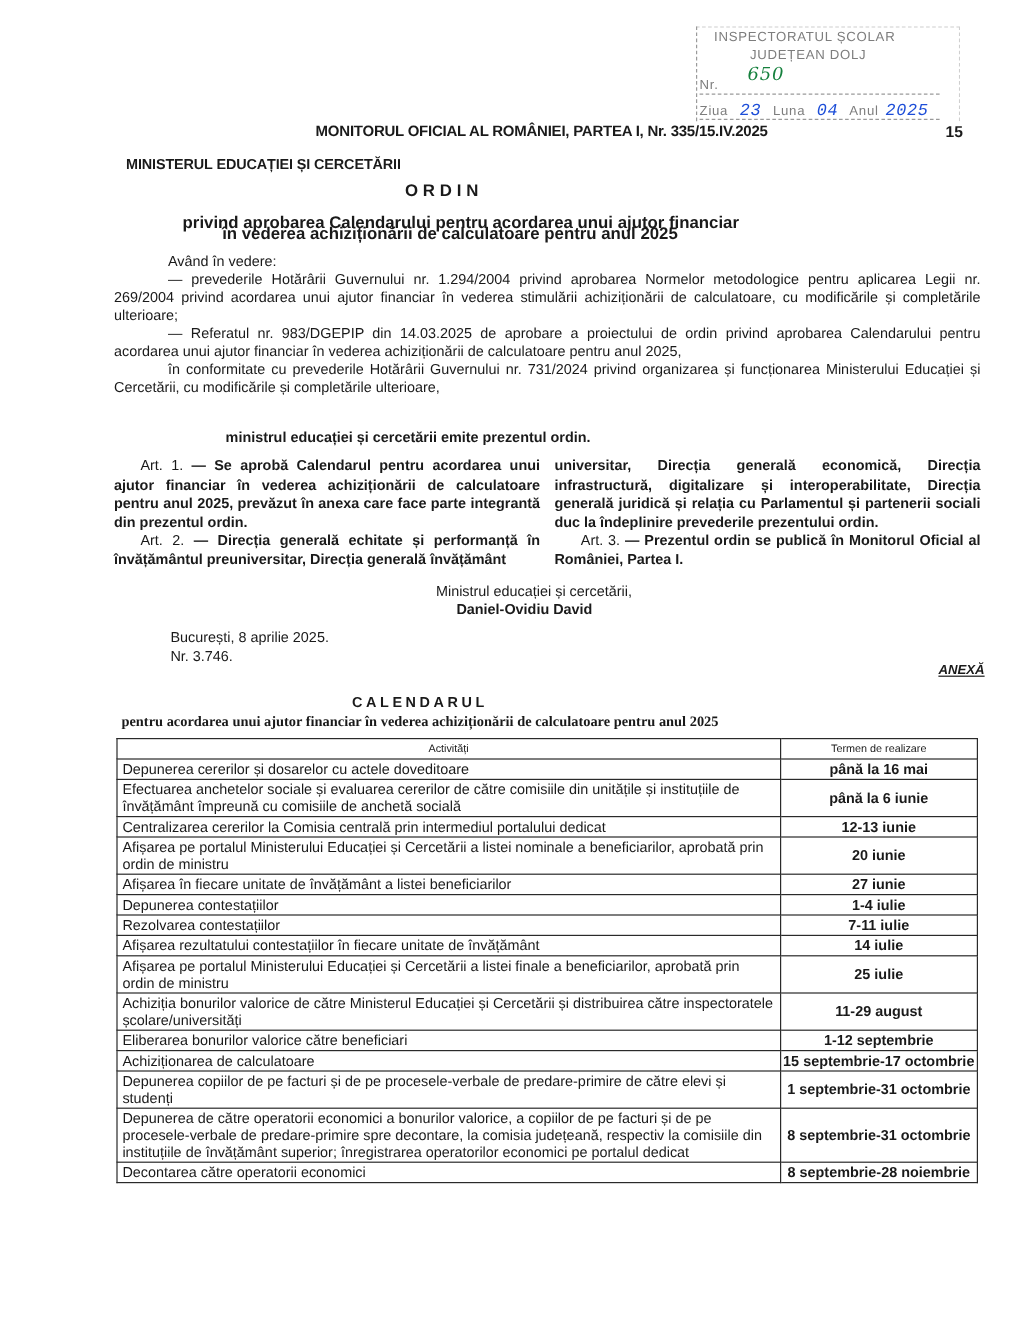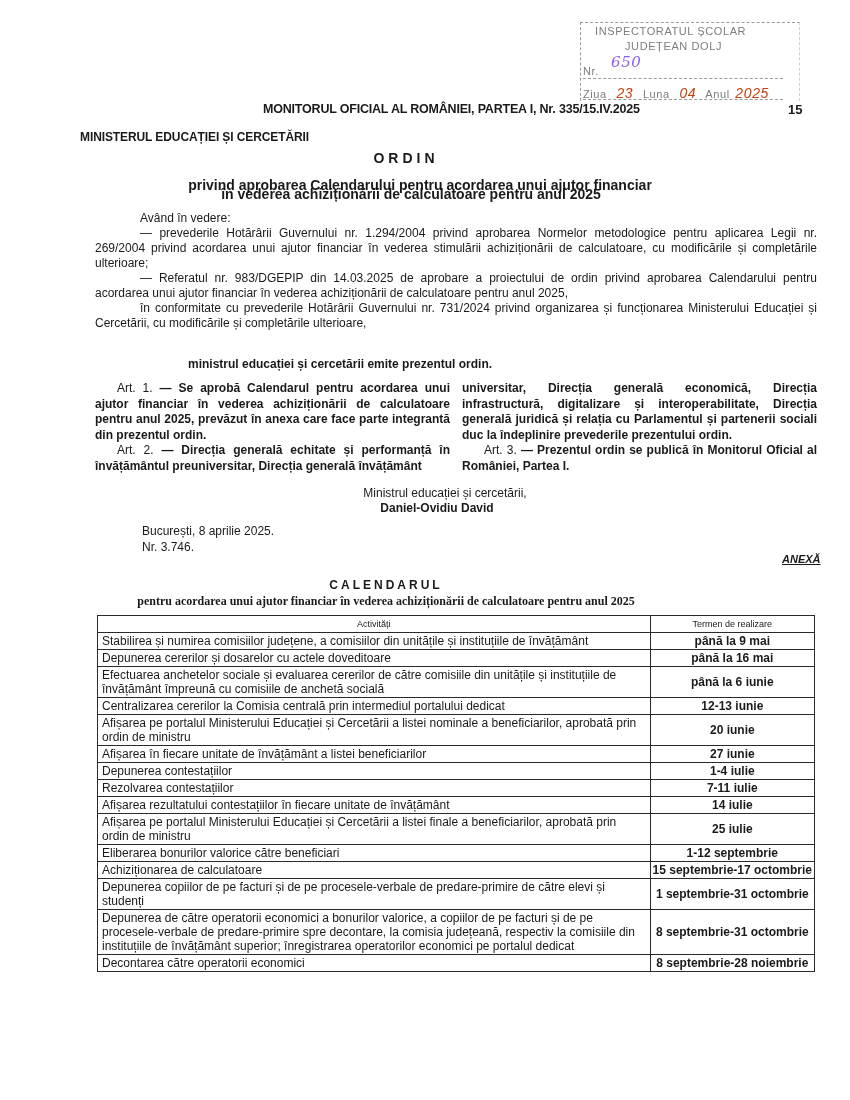--- a/index.html
+++ b/index.html
@@ -10,27 +10,27 @@
   .abs { position: absolute; }
   
   .stamp {
     left: 580px; top: 22px; width: 218px; height: 78px;
     border-left: 1px dashed #9a9a9a; border-top: 1px dashed #9a9a9a; border-right: 1px dashed #cfcfcf;
     color: #7d7d7d; font-size: 11px; letter-spacing: 0.6px;
   }
   .stamp .l1 { position: absolute; left: 14px; top: 2px; }
   .stamp .l2 { position: absolute; left: 44px; top: 17px; text-align: right; }
   .stamp .nr { position: absolute; left: 2px; top: 42px; width: 200px; border-bottom: 1px dashed #9a9a9a; height: 13px; }
-  .stamp .nr-val { position: absolute; left: 28px; top: -12px; font-family: "DejaVu Serif", serif; font-style: italic; font-size: 15px; color: #8b5cf6; }
+  .stamp .nr-val { position: absolute; left: 40px; top: -12px; font-family: "DejaVu Serif", serif; font-style: italic; font-size: 15px; color: #15803d; }
   .stamp .zi { position: absolute; left: 2px; top: 62px; width: 200px; border-bottom: 1px dashed #9a9a9a; height: 14px; white-space: nowrap; }
-  .stamp .hand { font-family: Liberation Sans, sans-serif; font-style: italic; color: #c2410c; font-size: 14px; }
+  .stamp .hand { font-family: Liberation Mono, monospace; font-style: italic; color: #1d4ed8; font-size: 14px; }
   .page-num { left: 788px; top: 102px; font-weight: bold; font-size: 13px; }
   .monitor { left: 263px; top: 102px; font-size: 12.5px; font-weight: bold; letter-spacing: -0.2px; }
-  .ministry { left: 80px; top: 130px; font-size: 12px; font-weight: bold; letter-spacing: -0.1px; }
-  .title { left: 0; width: 700px; text-align: center; font-weight: bold; margin-left: 36px; }
+  .ministry { left: 105px; top: 130px; font-size: 12px; font-weight: bold; letter-spacing: -0.1px; }
+  .title { left: 0; width: 700px; text-align: center; font-weight: bold; }
   .t-ordin { top: 150px; font-size: 14px; letter-spacing: 4px; padding-left: 40px; box-sizing: border-box; }
   .t-sub1 { top: 177px; font-size: 14px; padding-left: 68px; box-sizing: border-box; }
   .t-sub2 { top: 186px; font-size: 14px; padding-left: 50px; box-sizing: border-box; }
   .body-text { left: 95px; width: 722px; font-size: 12px; line-height: 15px; text-align: justify; }
   .body-text p { margin: 0; text-indent: 45px; }
   .ministru-line { left: 140px; top: 357px; font-size: 12px; font-weight: bold; padding-left: 48px; }
   .col { width: 355px; font-size: 12px; line-height: 15.5px; text-align: justify; font-weight: bold; }
   .col p { margin: 0; text-indent: 22px; }
   .col .nb { font-weight: normal; }
   .sign { left: 0; width: 850px; text-align: center; font-size: 12px; padding-left: 40px; box-sizing: border-box; }
@@ -105,24 +105,20 @@
 
 <table class="cal">
   <thead>
     <tr>
       <th>Activități</th>
       <th>Termen de realizare</th>
     </tr>
   </thead>
   <tbody>
     <tr>
-        <td class="act">Stabilirea și numirea comisiilor județene, a comisiilor din unitățile și instituțiile de învățământ</td>
-        <td class="term">până la 9 mai</td>
-      </tr>
-    <tr>
         <td class="act">Depunerea cererilor și dosarelor cu actele doveditoare</td>
         <td class="term">până la 16 mai</td>
       </tr>
     <tr>
         <td class="act">Efectuarea anchetelor sociale și evaluarea cererilor de către comisiile din unitățile și instituțiile de învățământ împreună cu comisiile de anchetă socială</td>
         <td class="term">până la 6 iunie</td>
       </tr>
     <tr>
         <td class="act">Centralizarea cererilor la Comisia centrală prin intermediul portalului dedicat</td>
         <td class="term">12-13 iunie</td>
@@ -145,20 +141,24 @@
       </tr>
     <tr>
         <td class="act">Afișarea rezultatului contestațiilor în fiecare unitate de învățământ</td>
         <td class="term">14 iulie</td>
       </tr>
     <tr>
         <td class="act">Afișarea pe portalul Ministerului Educației și Cercetării a listei finale a beneficiarilor, aprobată prin ordin de ministru</td>
         <td class="term">25 iulie</td>
       </tr>
     <tr>
+        <td class="act">Achiziția bonurilor valorice de către Ministerul Educației și Cercetării și distribuirea către inspectoratele școlare/universități</td>
+        <td class="term">11-29 august</td>
+      </tr>
+    <tr>
         <td class="act">Eliberarea bonurilor valorice către beneficiari</td>
         <td class="term">1-12 septembrie</td>
       </tr>
     <tr>
         <td class="act">Achiziționarea de calculatoare</td>
         <td class="term">15 septembrie-17 octombrie</td>
       </tr>
     <tr>
         <td class="act">Depunerea copiilor de pe facturi și de pe procesele-verbale de predare-primire de către elevi și studenți</td>
         <td class="term">1 septembrie-31 octombrie</td>

